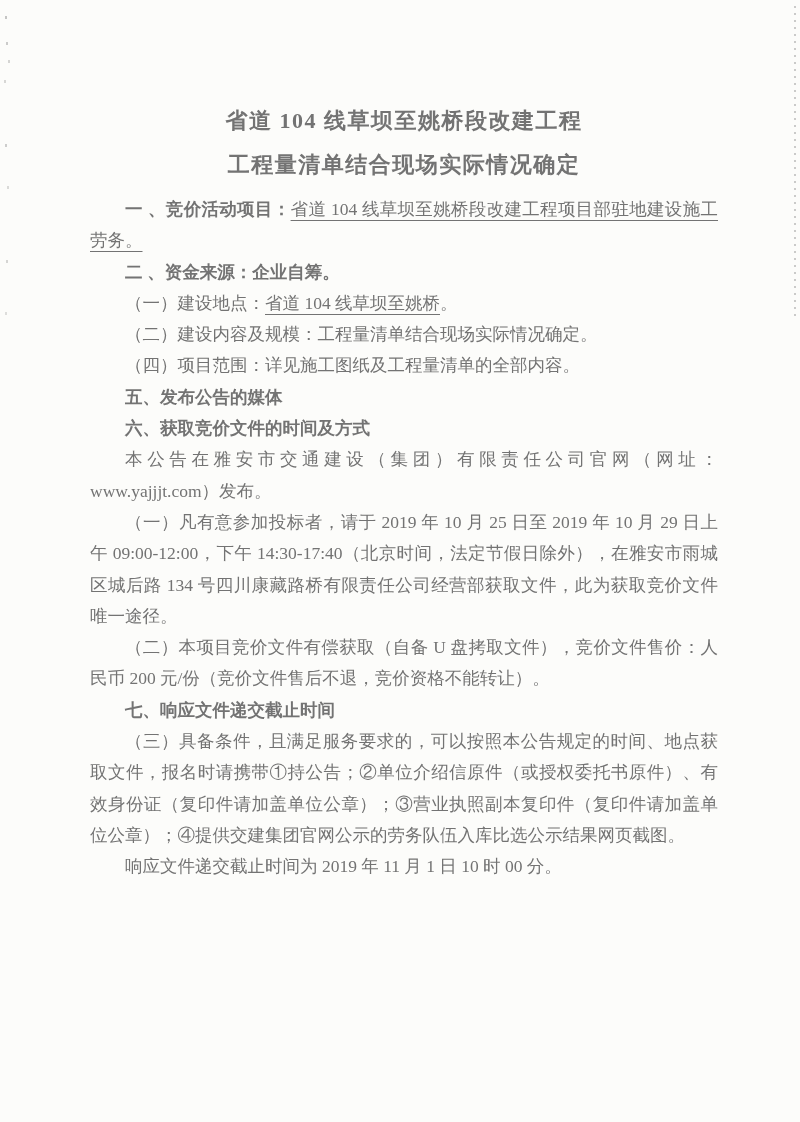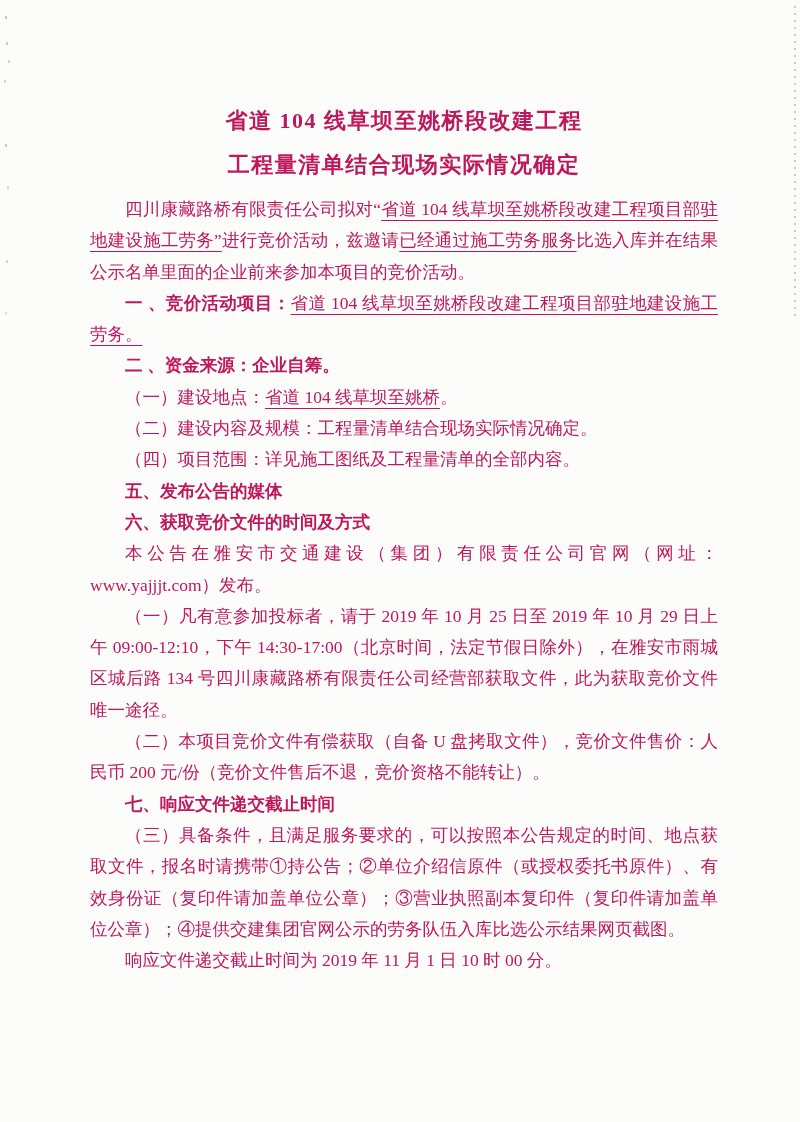--- a/index.html
+++ b/index.html
@@ -3,21 +3,21 @@
 <meta charset="utf-8">
 <style>
   html, body { margin: 0; padding: 0; background: #e8e8e8; }
   .page {
     position: relative;
     width: 800px;
     height: 1122px;
     margin: 0 auto;
     background: #fcfcfa;
     overflow: hidden;
-    color: #be185d;
+    color: #737373;
   }
   .content {
     position: absolute;
     left: 90px;
     top: 106px;
     width: 628px;
   }
   .title {
     font-family: "Liberation Serif", "DejaVu Serif", serif;
     font-weight: 700;
@@ -74,42 +74,41 @@
 <div class="page">
   <div class="noise-left"></div>
   <div class="noise-right"></div>
 
   <div class="content">
     <h1 class="title">省道 104 线草坝至姚桥段改建工程</h1>
     <h1 class="title">工程量清单结合现场实际情况确定</h1>
 
     <div class="body-text">
 
-      <p class="ind"><span>四川康藏路桥有限责任公司拟对“</span><span class="u">省道 104 线草坝至姚桥段改建工程项目部驻地建设施工劳务”</span><span>进行竞价活动，兹邀请</span><span class="u">已经通过施工劳务服务</span><span>比选入库并在结果公示名单里面的企业前来参加本项目的竞价活动。</span></p>
 
       <p class="ind"><span class="hei">一 、竞价活动项目：</span><span class="u">省道 104 线草坝至姚桥段改建工程项目部驻地建设施工劳务。</span></p>
 
       <p class="ind hei">二 、资金来源：企业自筹。</p>
 
 
       <p class="ind"><span>（一）建设地点：</span><span class="u">省道 104 线草坝至姚桥</span><span>。</span></p>
 
       <p class="ind">（二）建设内容及规模：工程量清单结合现场实际情况确定。</p>
 
 
       <p class="ind">（四）项目范围：详见施工图纸及工程量清单的全部内容。</p>
 
 
       <p class="ind hei">五、发布公告的媒体</p>
 
       <p class="ind hei">六、获取竞价文件的时间及方式</p>
 
       <p class="ind">本公告在雅安市交通建设（集团）有限责任公司官网（网址：www.yajjjt.com）发布。</p>
 
-      <p class="ind">（一）凡有意参加投标者，请于 2019 年 10 月 25 日至 2019 年 10 月 29 日上午 09:00-12:10，下午 14:30-17:00（北京时间，法定节假日除外），在雅安市雨城区城后路 134 号四川康藏路桥有限责任公司经营部获取文件，此为获取竞价文件唯一途径。</p>
+      <p class="ind">（一）凡有意参加投标者，请于 2019 年 10 月 25 日至 2019 年 10 月 29 日上午 09:00-12:00，下午 14:30-17:40（北京时间，法定节假日除外），在雅安市雨城区城后路 134 号四川康藏路桥有限责任公司经营部获取文件，此为获取竞价文件唯一途径。</p>
 
       <p class="ind">（二）本项目竞价文件有偿获取（自备 U 盘拷取文件），竞价文件售价：人民币 200 元/份（竞价文件售后不退，竞价资格不能转让）。</p>
 
       <p class="ind hei">七、响应文件递交截止时间</p>
 
       <p class="ind">（三）具备条件，且满足服务要求的，可以按照本公告规定的时间、地点获取文件，报名时请携带①持公告；②单位介绍信原件（或授权委托书原件）、有效身份证（复印件请加盖单位公章）；③营业执照副本复印件（复印件请加盖单位公章）；④提供交建集团官网公示的劳务队伍入库比选公示结果网页截图。</p>
 
       <p class="ind">响应文件递交截止时间为 2019 年 11 月 1 日 10 时 00 分。</p>
 
     </div>

